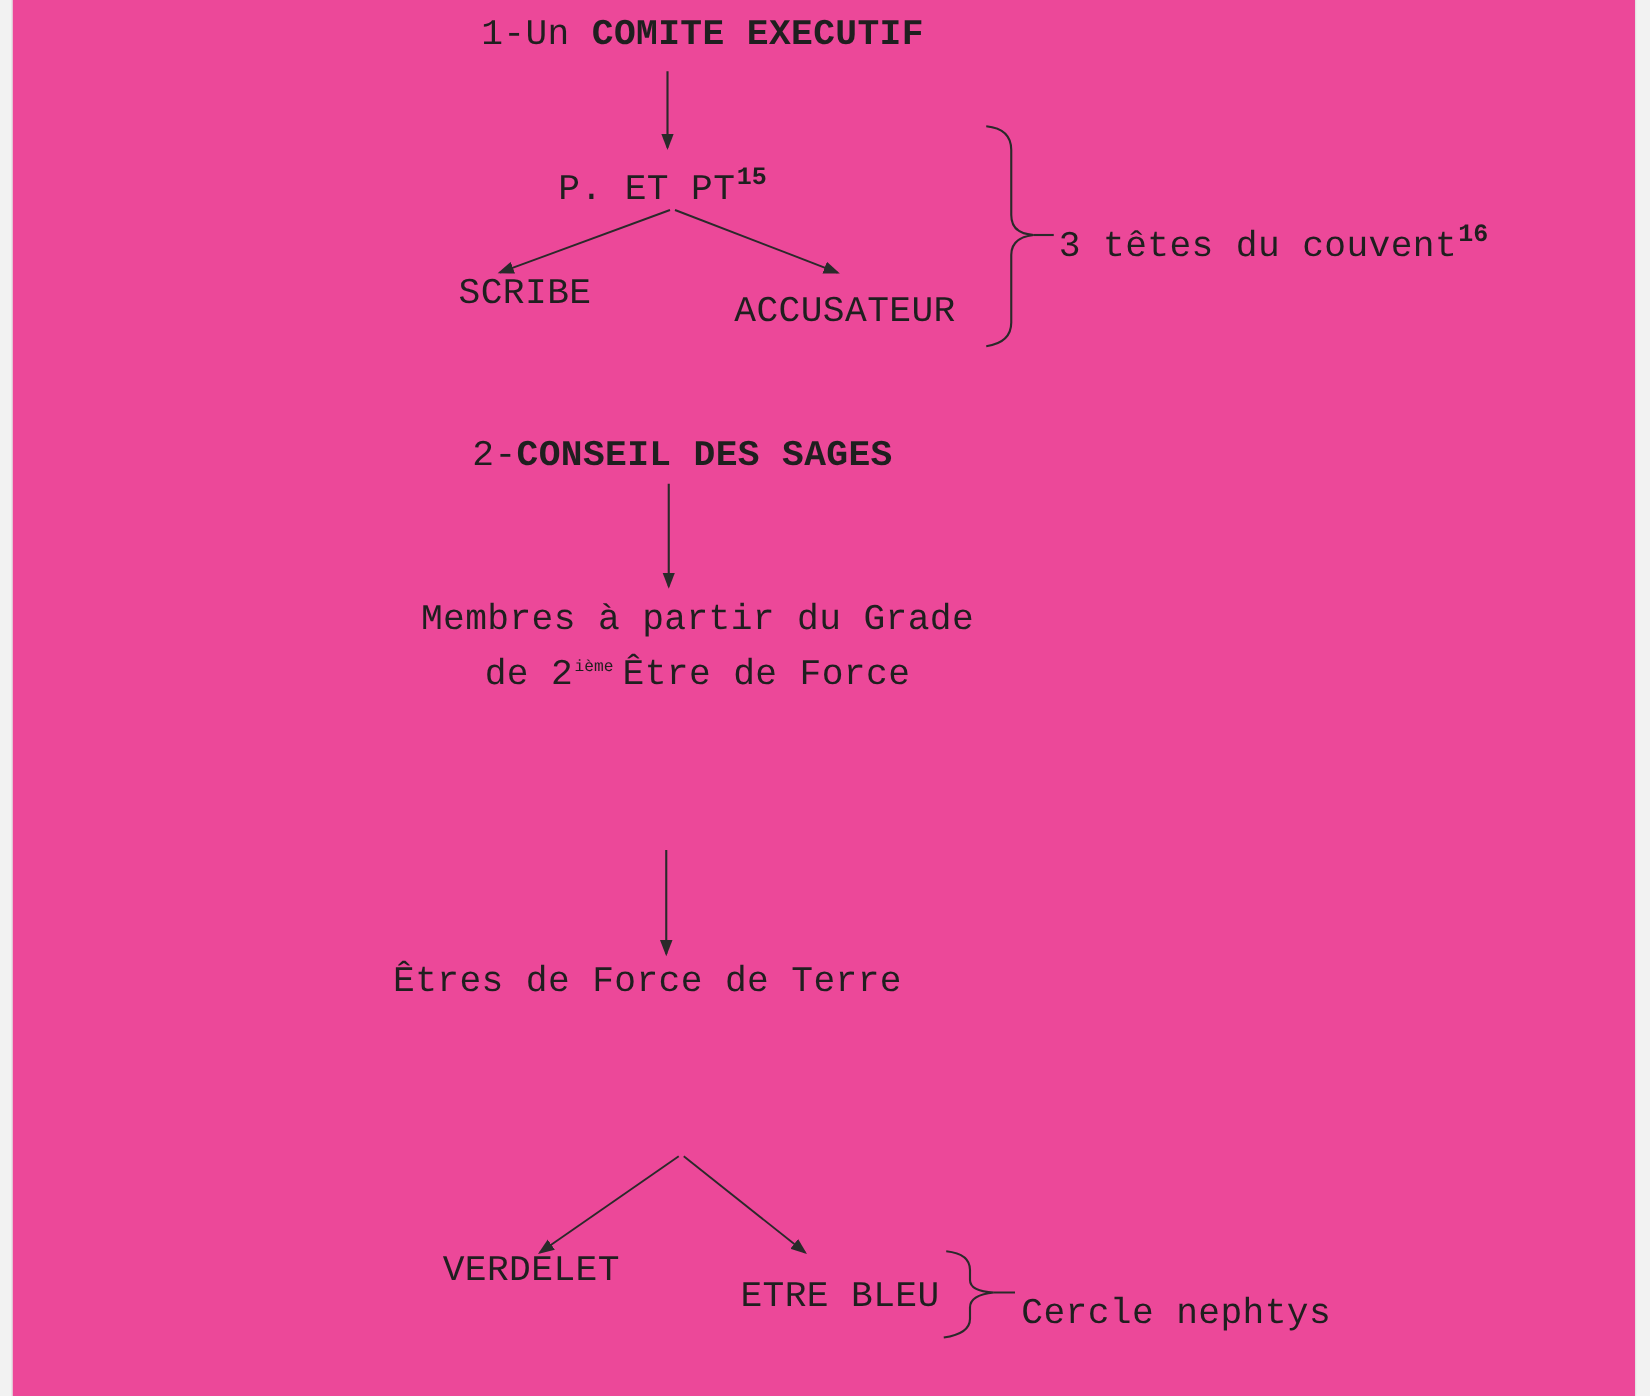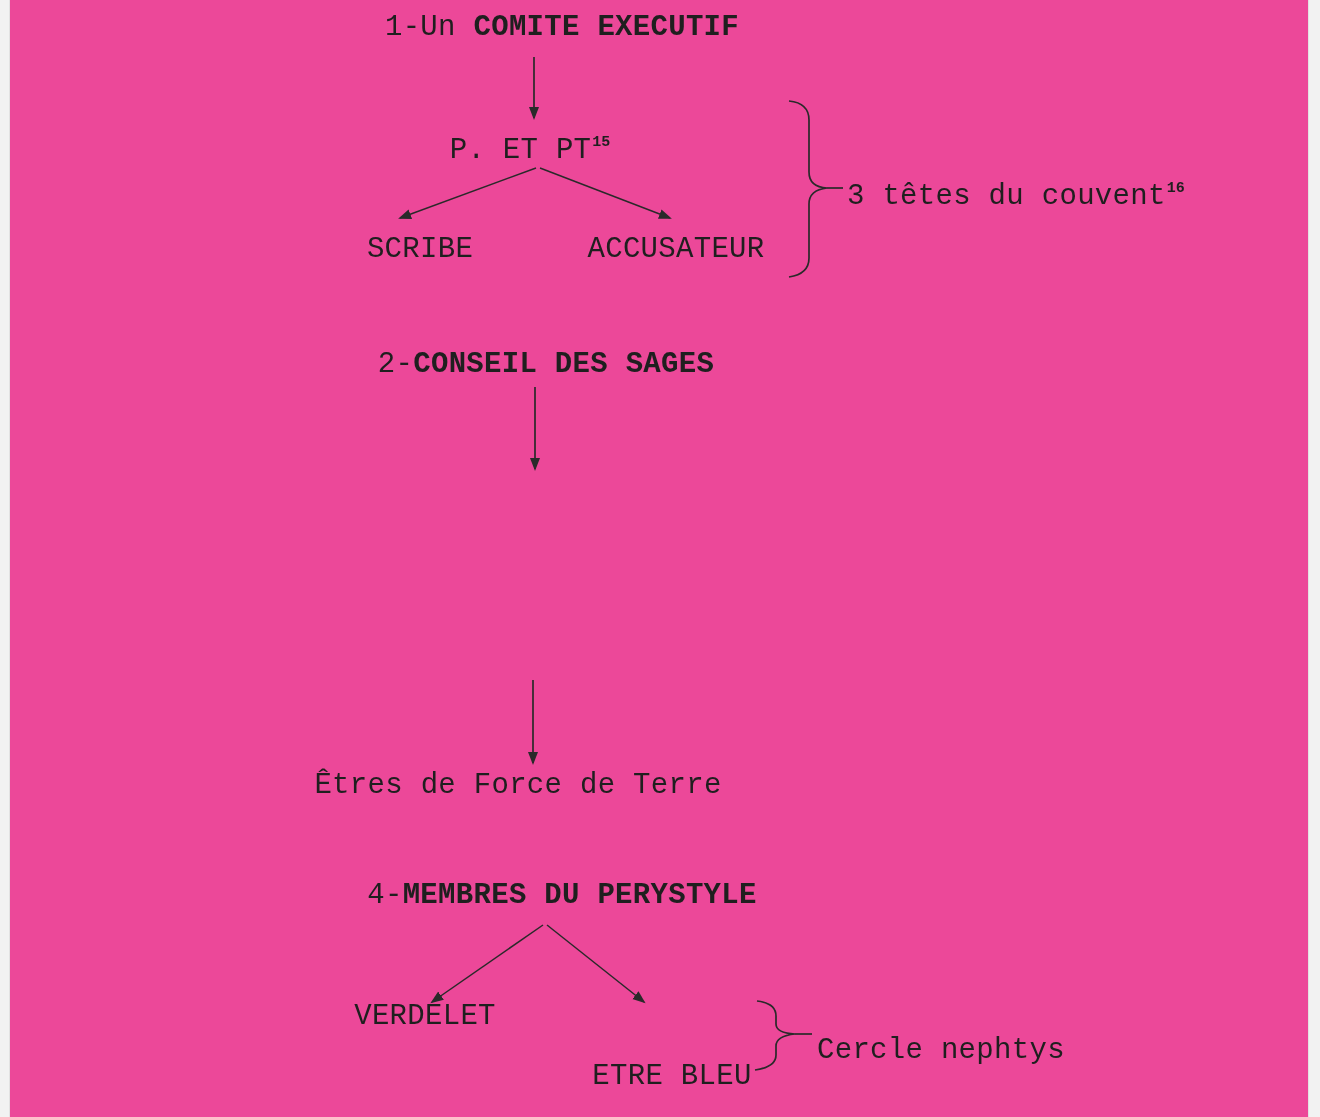--- a/index.html
+++ b/index.html
@@ -50,21 +50,21 @@
   }
   .node.block {
     text-align: center;
     line-height: 38px;
   }
   .node.anchored-left {
     transform: none;
   }
   .bold { font-weight: bold; }
   .sup {
-    font-size: 15px;
+    font-size: 20px;
     font-weight: bold;
     vertical-align: 12px;
     letter-spacing: 0;
     margin-left: 1px;
   }
   .sup.small {
     font-size: 13px;
     font-weight: normal;
     vertical-align: 10px;
   }
@@ -105,51 +105,54 @@
   </svg>
 
   <div class="node" style="left:562px; top:11px;">
     <span>1-Un </span><span class="bold">COMITE EXECUTIF</span>
   </div>
 
   <div class="node" style="left:530px; top:126px;">
     <span>P. ET PT</span><span class="sup">15</span>
   </div>
 
-  <div class="node" style="left:420px; top:233px;">
+  <div class="node" style="left:420px; top:218px;">
     <span>SCRIBE</span>
   </div>
 
   <div class="node" style="left:676px; top:233px;">
     <span>ACCUSATEUR</span>
   </div>
 
   <div class="node anchored-left" style="left:847px; top:172px;">
     <span>3 têtes du couvent</span><span class="sup">16</span>
   </div>
 
   <div class="node" style="left:546px; top:348px;">
     <span>2-</span><span class="bold">CONSEIL DES SAGES</span>
   </div>
 
+  <div class="node block" style="left:558px; top:477px;">
+    <div>Membres à partir du Grade</div>
+    <div>
+      <span>de 2</span><span class="sup small">ième</span><span class="gap-left">Être de Force</span>
+    </div>
+  </div>
 
 
   <div class="node" style="left:518px; top:769px;">
     <span>Êtres de Force de Terre</span>
   </div>
 
-  <div class="node" style="left:562px; top:879px;">
-    <span>4-</span><span class="bold">MEMBRES DU PERYSTYLE</span>
-  </div>
 
   <div class="node" style="left:425px; top:1000px;">
     <span>VERDELET</span>
   </div>
 
-  <div class="node" style="left:672px; top:1021px;margin-top:39px;">
+  <div class="node" style="left:672px; top:1021px;">
     <span>ETRE BLEU</span>
   </div>
 
   <div class="node anchored-left" style="left:817px; top:1018px;margin-top:16px;">
     <span>Cercle nephtys</span>
   </div>
 
 </div>
 
 </body></html>

